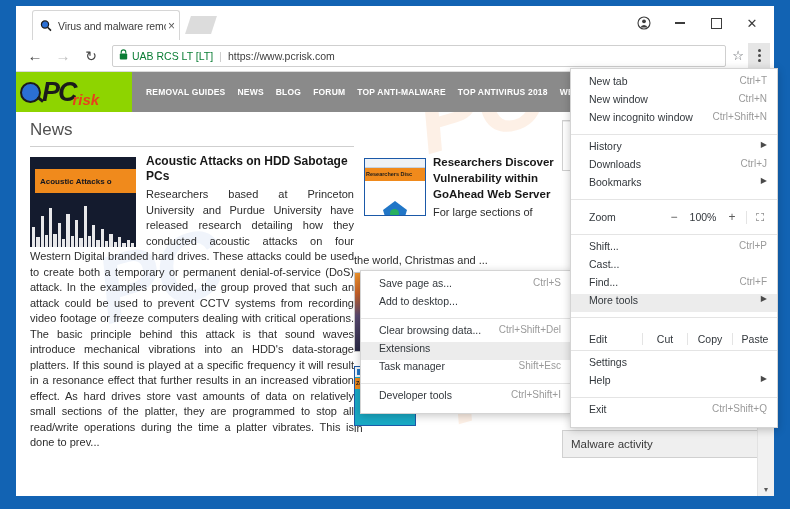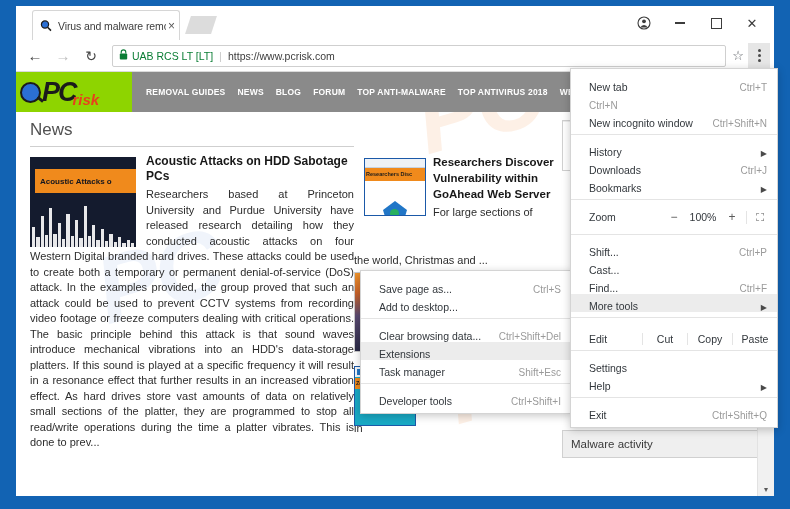--- a/index.html
+++ b/index.html
@@ -211,21 +211,21 @@
   
   .bluestrip{position:absolute;left:0;bottom:0;width:758px;height:6px;background:#1263b3;}
 
   
   .cmenu{
     position:absolute;left:570px;top:68px;width:206px;background:#ffffff;
     border:1px solid #d4d4d4;box-shadow:0 2px 8px rgba(0,0,0,0.22);
     padding:6px 0;font-size:10.5px;color:#32373c;
   }
   .mi{
-    display:flex;align-items:flex-end;height:18px;padding:0 10px 0 18px;position:relative;
+    display:flex;align-items:flex-start;height:18px;padding:0 10px 0 18px;position:relative;
     white-space:nowrap;
   }
   .mi .lbl{flex:1 1 auto;}
   .mi .acc{color:#9a9a9a;font-size:10px;}
   .mi .arrow{color:#4a4a4a;font-size:8px;margin-left:6px;}
   .mi.hl{background:#ececec;}
   .msep{height:1px;background:#e4e4e4;margin:5px 0;}
   .zoomrow{display:flex;align-items:center;height:24px;padding:0 4px 0 18px;}
   .zoomrow .lbl{flex:1 1 auto;}
   .zoomrow .zbtn{width:20px;text-align:center;color:#5a5a5a;font-size:12px;}
@@ -450,20 +450,21 @@
       <span class="acc">Ctrl+Shift+I</span>
     </div>
   </div>
 
   <div class="cmenu">
     <div class="mi">
       <span class="lbl">New tab</span>
       <span class="acc">Ctrl+T</span>
     </div>
     <div class="mi">
+      <span class="lbl">New window</span>
       <span class="acc">Ctrl+N</span>
     </div>
     <div class="mi">
       <span class="lbl">New incognito window</span>
       <span class="acc">Ctrl+Shift+N</span>
     </div>
     <div class="msep"></div>
 
     <div class="mi">
       <span class="lbl">History</span>

